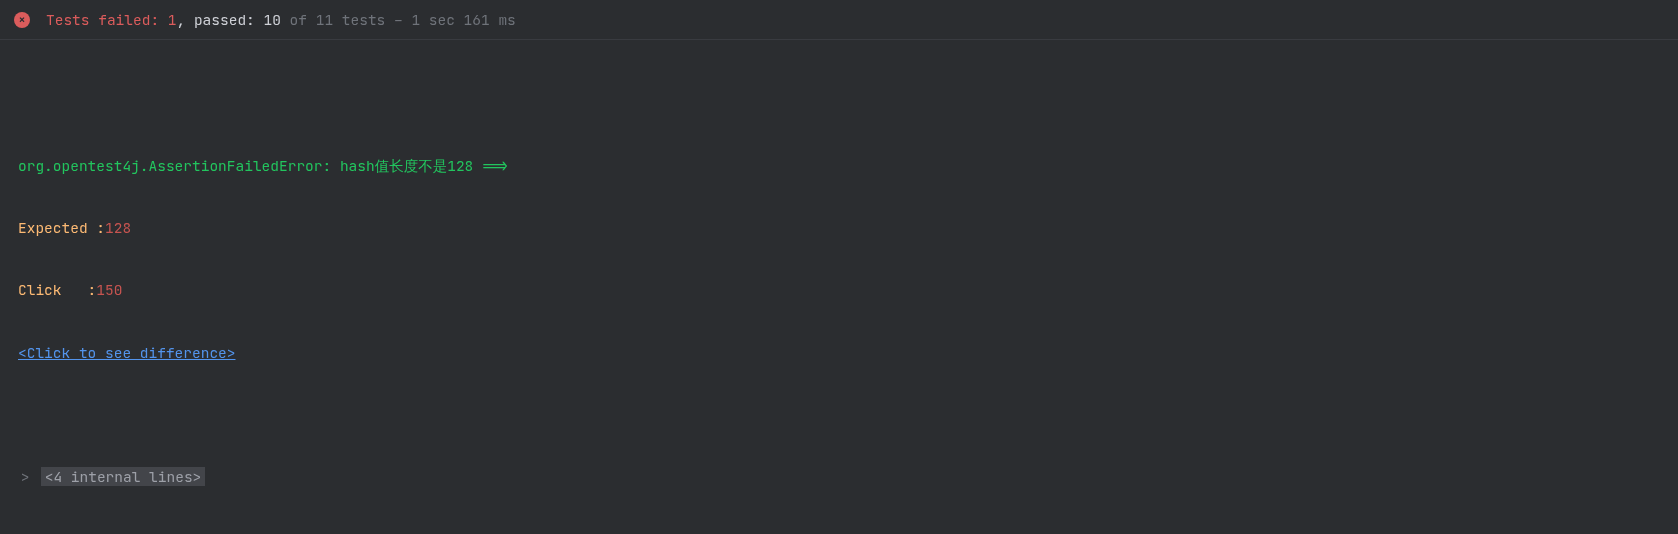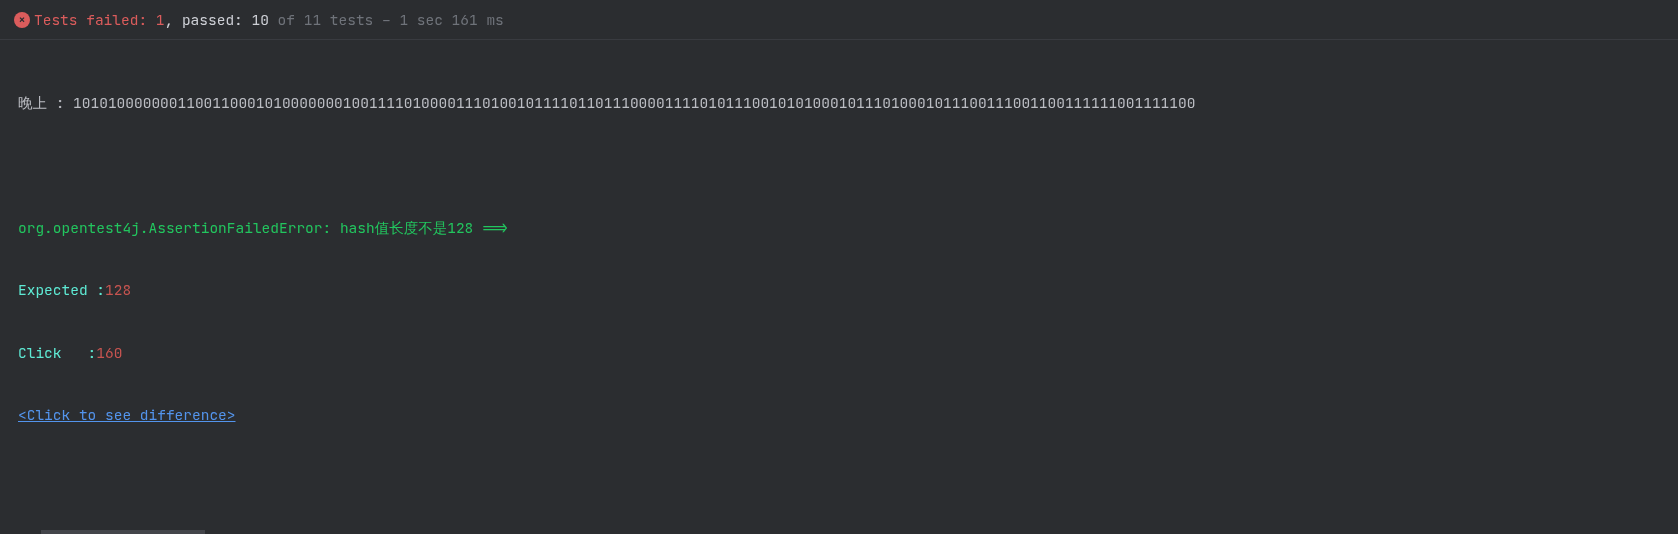--- a/index.html
+++ b/index.html
@@ -15,21 +15,21 @@
       width: 1678px;
       height: 534px;
       overflow: hidden;
     }
     .header {
       background: #2b2d30;
       border-bottom: 1px solid #393b40;
       padding: 10px 14px;
       display: flex;
       align-items: center;
-      gap: 4px;
+      gap: 16px;
     }
     .icon-error {
       width: 16px;
       height: 16px;
       border-radius: 50%;
       background: #db5c5c;
       display: flex;
       align-items: center;
       justify-content: center;
       flex-shrink: 0;
@@ -59,21 +59,21 @@
     .line {
       display: block;
     }
     .label-text {
       color: #bcbec4;
     }
     .error-line {
       color: #22c55e;
     }
     .expected-actual-label {
-      color: #5eead4;
+      color: #fdba74;
     }
     .expected-actual-value {
       color: #c75450;
     }
     .link {
       color: #5394ec;
       text-decoration: underline;
       cursor: pointer;
       text-align: center;
     }
@@ -94,25 +94,24 @@
 <body>
 
 <div class="header">
   <span class="icon-error"></span>
   <span>
     <span class="failed-text"><span>Tests failed: </span><span>1</span></span><span class="passed-text"><span>, passed: </span><span>10</span></span><span class="muted-text"> of 11 tests – 1 sec 161 ms</span>
   </span>
 </div>
 
 <div class="output">
-<span class="line"><span class="label-text">晚上 : </span><span class="label-text">101010000000110011000101000000010011110100001110100101111011011100001111010111001010100010111010001011100111001100111111001111100</span></span>
 <span class="line"> </span>
 <span class="line error-line">org.opentest4j.AssertionFailedError: hash值长度不是128 ==&gt;</span>
 <span class="line"><span class="expected-actual-label">Expected :</span><span class="expected-actual-value">128</span></span>
-<span class="line"><span class="expected-actual-label">Click   :</span><span class="expected-actual-value">160</span></span>
+<span class="line"><span class="expected-actual-label">Click   :</span><span class="expected-actual-value">150</span></span>
 <span class="line"><span class="link">&lt;Click to see difference&gt;</span></span>
 <span class="line"> </span>
 <span class="line"><span class="collapse-marker">&gt;</span> <span class="inline-badge">&lt;4 internal lines&gt;</span></span>
 
 
 
 
 
 </div>
 

